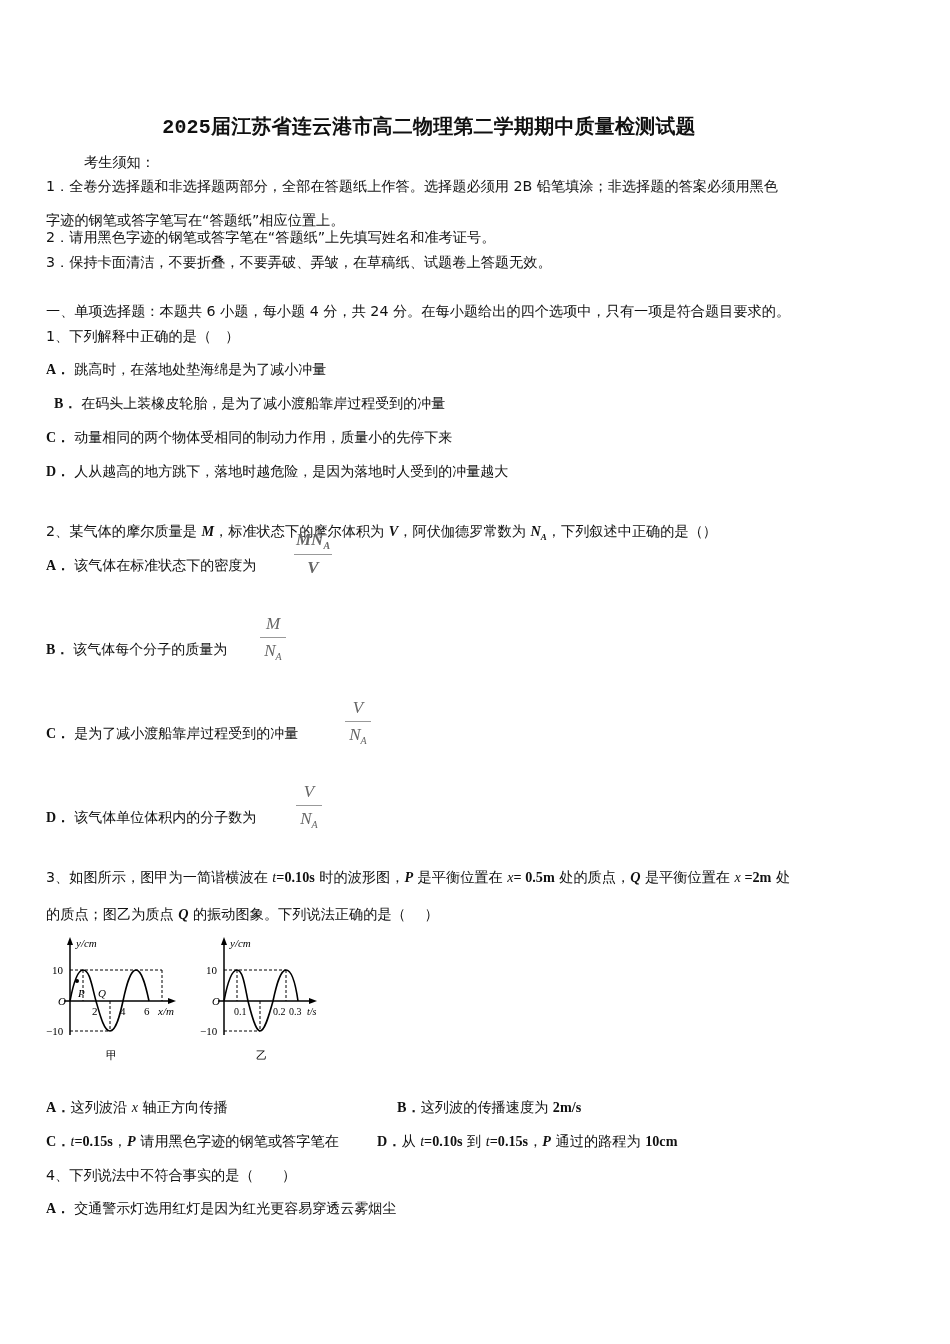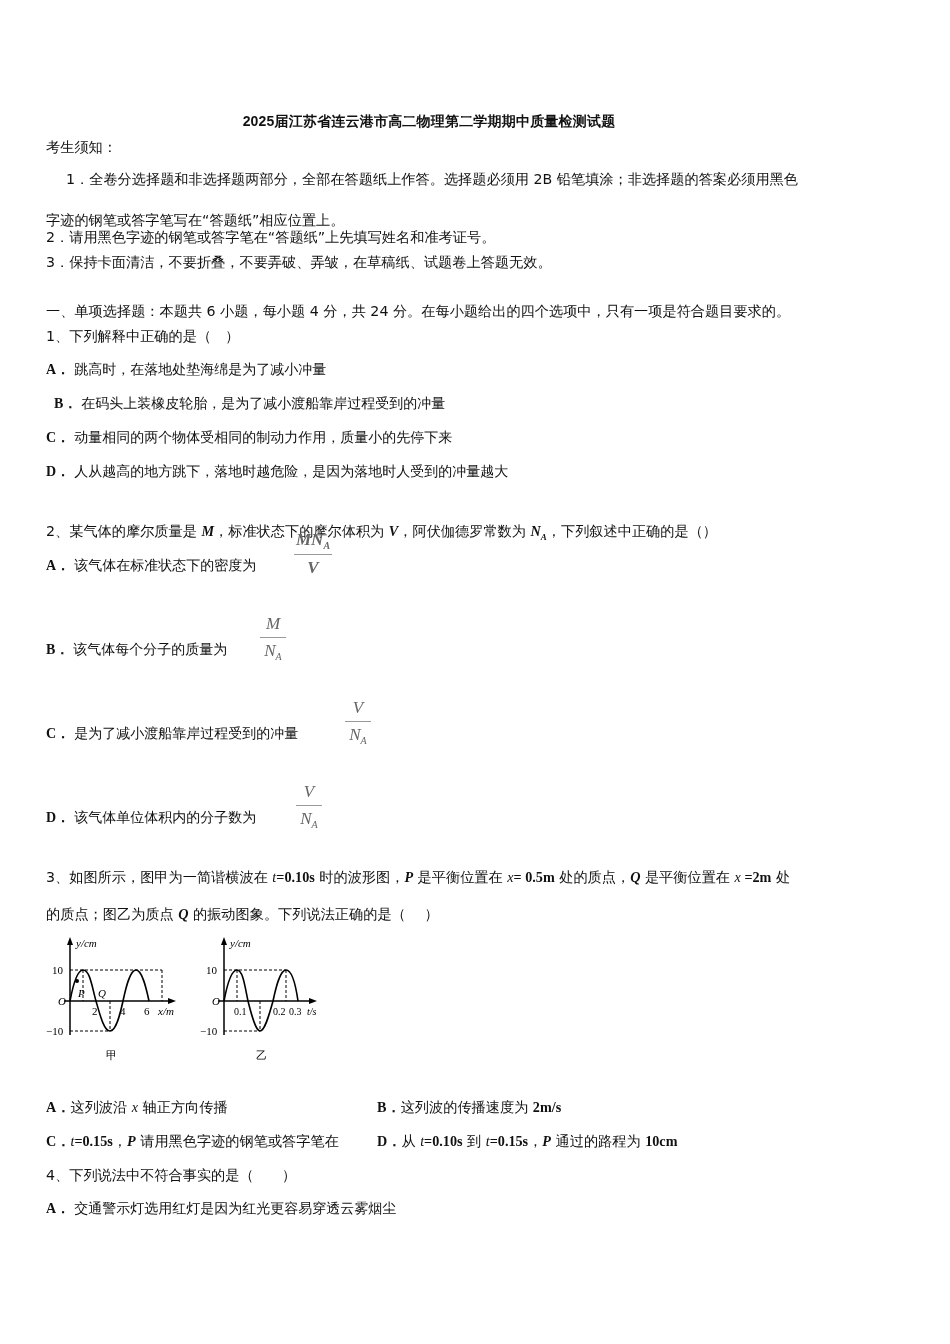--- a/index.html
+++ b/index.html
@@ -1,42 +1,42 @@
 <!DOCTYPE html>
 <html><head>
   <meta charset="utf-8">
   <style>
     html, body { margin: 0; padding: 0; background: #ffffff; }
     body { width: 950px; height: 1344px; position: relative; overflow: hidden;
       font-family: "DejaVu Serif", "Liberation Serif", serif; color: #111; }
     .abs { position: absolute; white-space: nowrap; }
     .title { left: 0; width: 858px; top: 113px; text-align: center;
-      font-family: Liberation Sans, sans-serif; font-weight: bold; font-size: 14px; letter-spacing: 0.2px; }
+      font-family: Liberation Mono, monospace; font-weight: bold; font-size: 20px; letter-spacing: 0.2px; }
     .notice { font-family: "DejaVu Sans", "Liberation Sans", sans-serif; font-size: 14.2px; left: 46px; }
     .sans14 { font-family: "DejaVu Sans", "Liberation Sans", sans-serif; font-size: 14.2px; left: 46px; }
     .opt { font-size: 14px; }
     .opt b { font-family: "Liberation Serif", serif; font-weight: bold; margin-right: 4px; }
     .frac { position: absolute; display: inline-flex; flex-direction: column; align-items: center;
       font-family: "Liberation Serif", serif; font-style: italic; color: #666; font-size: 17px; }
     .frac .num { padding: 0 2px 3px 2px; border-bottom: 1.5px solid #999; min-width: 22px; text-align: center; }
     .frac .den { padding-top: 3px; }
     .frac sub { font-size: 10px; }
     .it { font-style: italic; font-family: "Liberation Serif", serif; }
     .bi { font-style: italic; font-weight: bold; font-family: "Liberation Serif", serif; }
     .bn { font-weight: bold; font-family: "Liberation Serif", serif; }
     .graph { position: absolute; }
     .graph svg text { font-family: "Liberation Serif", serif; }
   </style>
 </head>
 <body>
 
 <div class="abs title">2025届江苏省连云港市高二物理第二学期期中质量检测试题</div>
 
-<div class="abs notice" style="top:138px;">考生须知：</div>
-<div class="abs notice" style="top:170px;margin-left:20px;">1．全卷分选择题和非选择题两部分，全部在答题纸上作答。选择题必须用 2B 铅笔填涂；非选择题的答案必须用黑色</div>
+<div class="abs notice" style="top:153px;margin-left:38px;">考生须知：</div>
+<div class="abs notice" style="top:177px;">1．全卷分选择题和非选择题两部分，全部在答题纸上作答。选择题必须用 2B 铅笔填涂；非选择题的答案必须用黑色</div>
 <div class="abs notice" style="top:211px;">字迹的钢笔或答字笔写在“答题纸”相应位置上。</div>
 <div class="abs notice" style="top:228px;">2．请用黑色字迹的钢笔或答字笔在“答题纸”上先填写姓名和准考证号。</div>
 <div class="abs notice" style="top:253px;">3．保持卡面清洁，不要折叠，不要弄破、弄皱，在草稿纸、试题卷上答题无效。</div>
 
 <div class="abs sans14" style="top:302px;">一、单项选择题：本题共 6 小题，每小题 4 分，共 24 分。在每小题给出的四个选项中，只有一项是符合题目要求的。</div>
 
 <div class="abs sans14" style="top:327px;">1、下列解释中正确的是（　）</div>
 <div class="abs opt" style="left:46px; top:361px;"><b>A．</b><span>跳高时，在落地处垫海绵是为了减小冲量</span></div>
 <div class="abs opt" style="left:54px; top:395px;"><b>B．</b><span>在码头上装橡皮轮胎，是为了减小渡船靠岸过程受到的冲量</span></div>
 <div class="abs opt" style="left:46px; top:429px;"><b>C．</b><span>动量相同的两个物体受相同的制动力作用，质量小的先停下来</span></div>
@@ -116,18 +116,18 @@
     <text x="14" y="70" font-size="11" font-style="italic">O</text>
     <text x="36" y="80" font-size="10">0.1</text>
     <text x="75" y="80" font-size="10">0.2</text>
     <text x="91" y="80" font-size="10">0.3</text>
     <text x="109" y="80" font-size="10" font-style="italic">t/s</text>
     <text x="58" y="124" font-size="11">乙</text>
   </svg>
 </div>
 
 <div class="abs sans14" style="top:1098px;"><span class="bn">A．</span><span>这列波沿 </span><span class="it">x</span><span> 轴正方向传播</span></div>
-<div class="abs sans14" style="left:377px; top:1098px;"><span class="bn">B．</span><span>这列波的传播速度为 </span><span class="bn">2m/s</span></div>
+<div class="abs sans14" style="left:397px; top:1098px;"><span class="bn">B．</span><span>这列波的传播速度为 </span><span class="bn">2m/s</span></div>
 <div class="abs sans14" style="top:1132px;"><span class="bn">C．</span><span class="it">t</span><span class="bn">=0.15s</span><span>，</span><span class="bi">P</span><span> 请用黑色字迹的钢笔或答字笔在</span></div>
 <div class="abs sans14" style="left:377px; top:1132px;"><span class="bn">D．</span><span>从 </span><span class="it">t</span><span class="bn">=0.10s</span><span> 到 </span><span class="it">t</span><span class="bn">=0.15s</span><span>，</span><span class="bi">P</span><span> 通过的路程为 </span><span class="bn">10cm</span></div>
 
 <div class="abs sans14" style="top:1166px;">4、下列说法中不符合事实的是（　　）</div>
 <div class="abs opt" style="left:46px; top:1200px;"><b>A．</b><span>交通警示灯选用红灯是因为红光更容易穿透云雾烟尘</span></div>
 
 </body></html>

